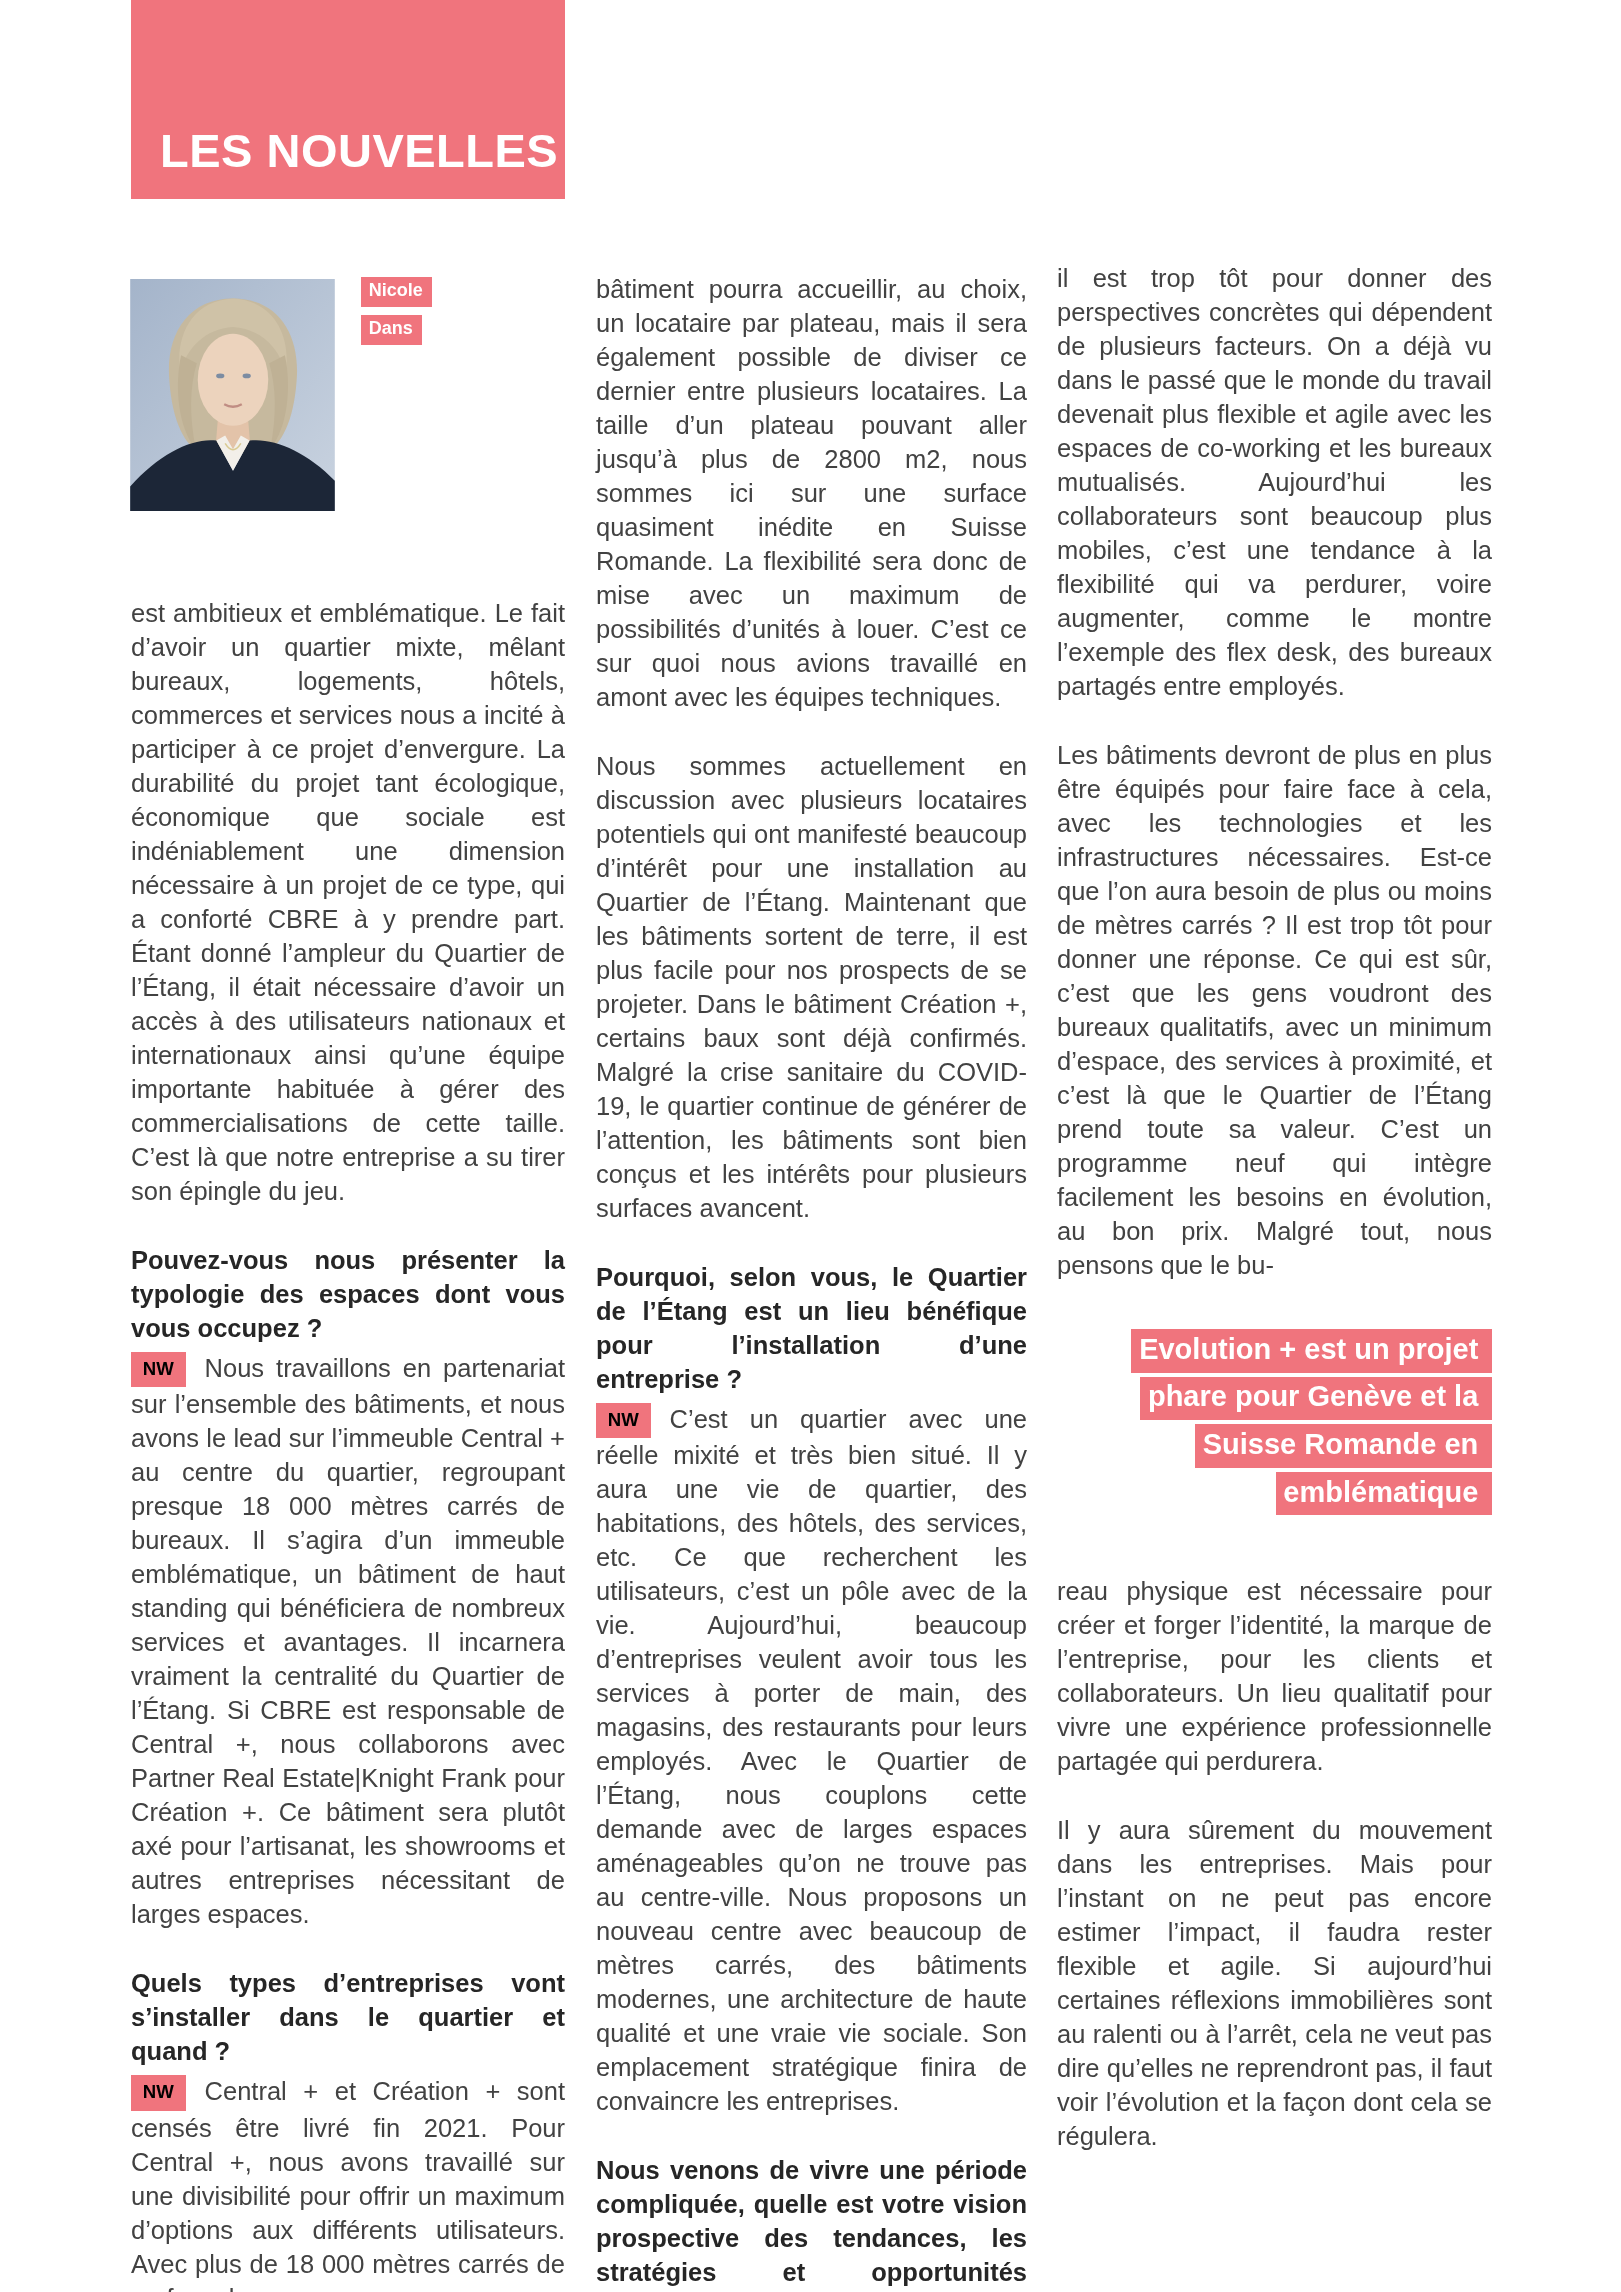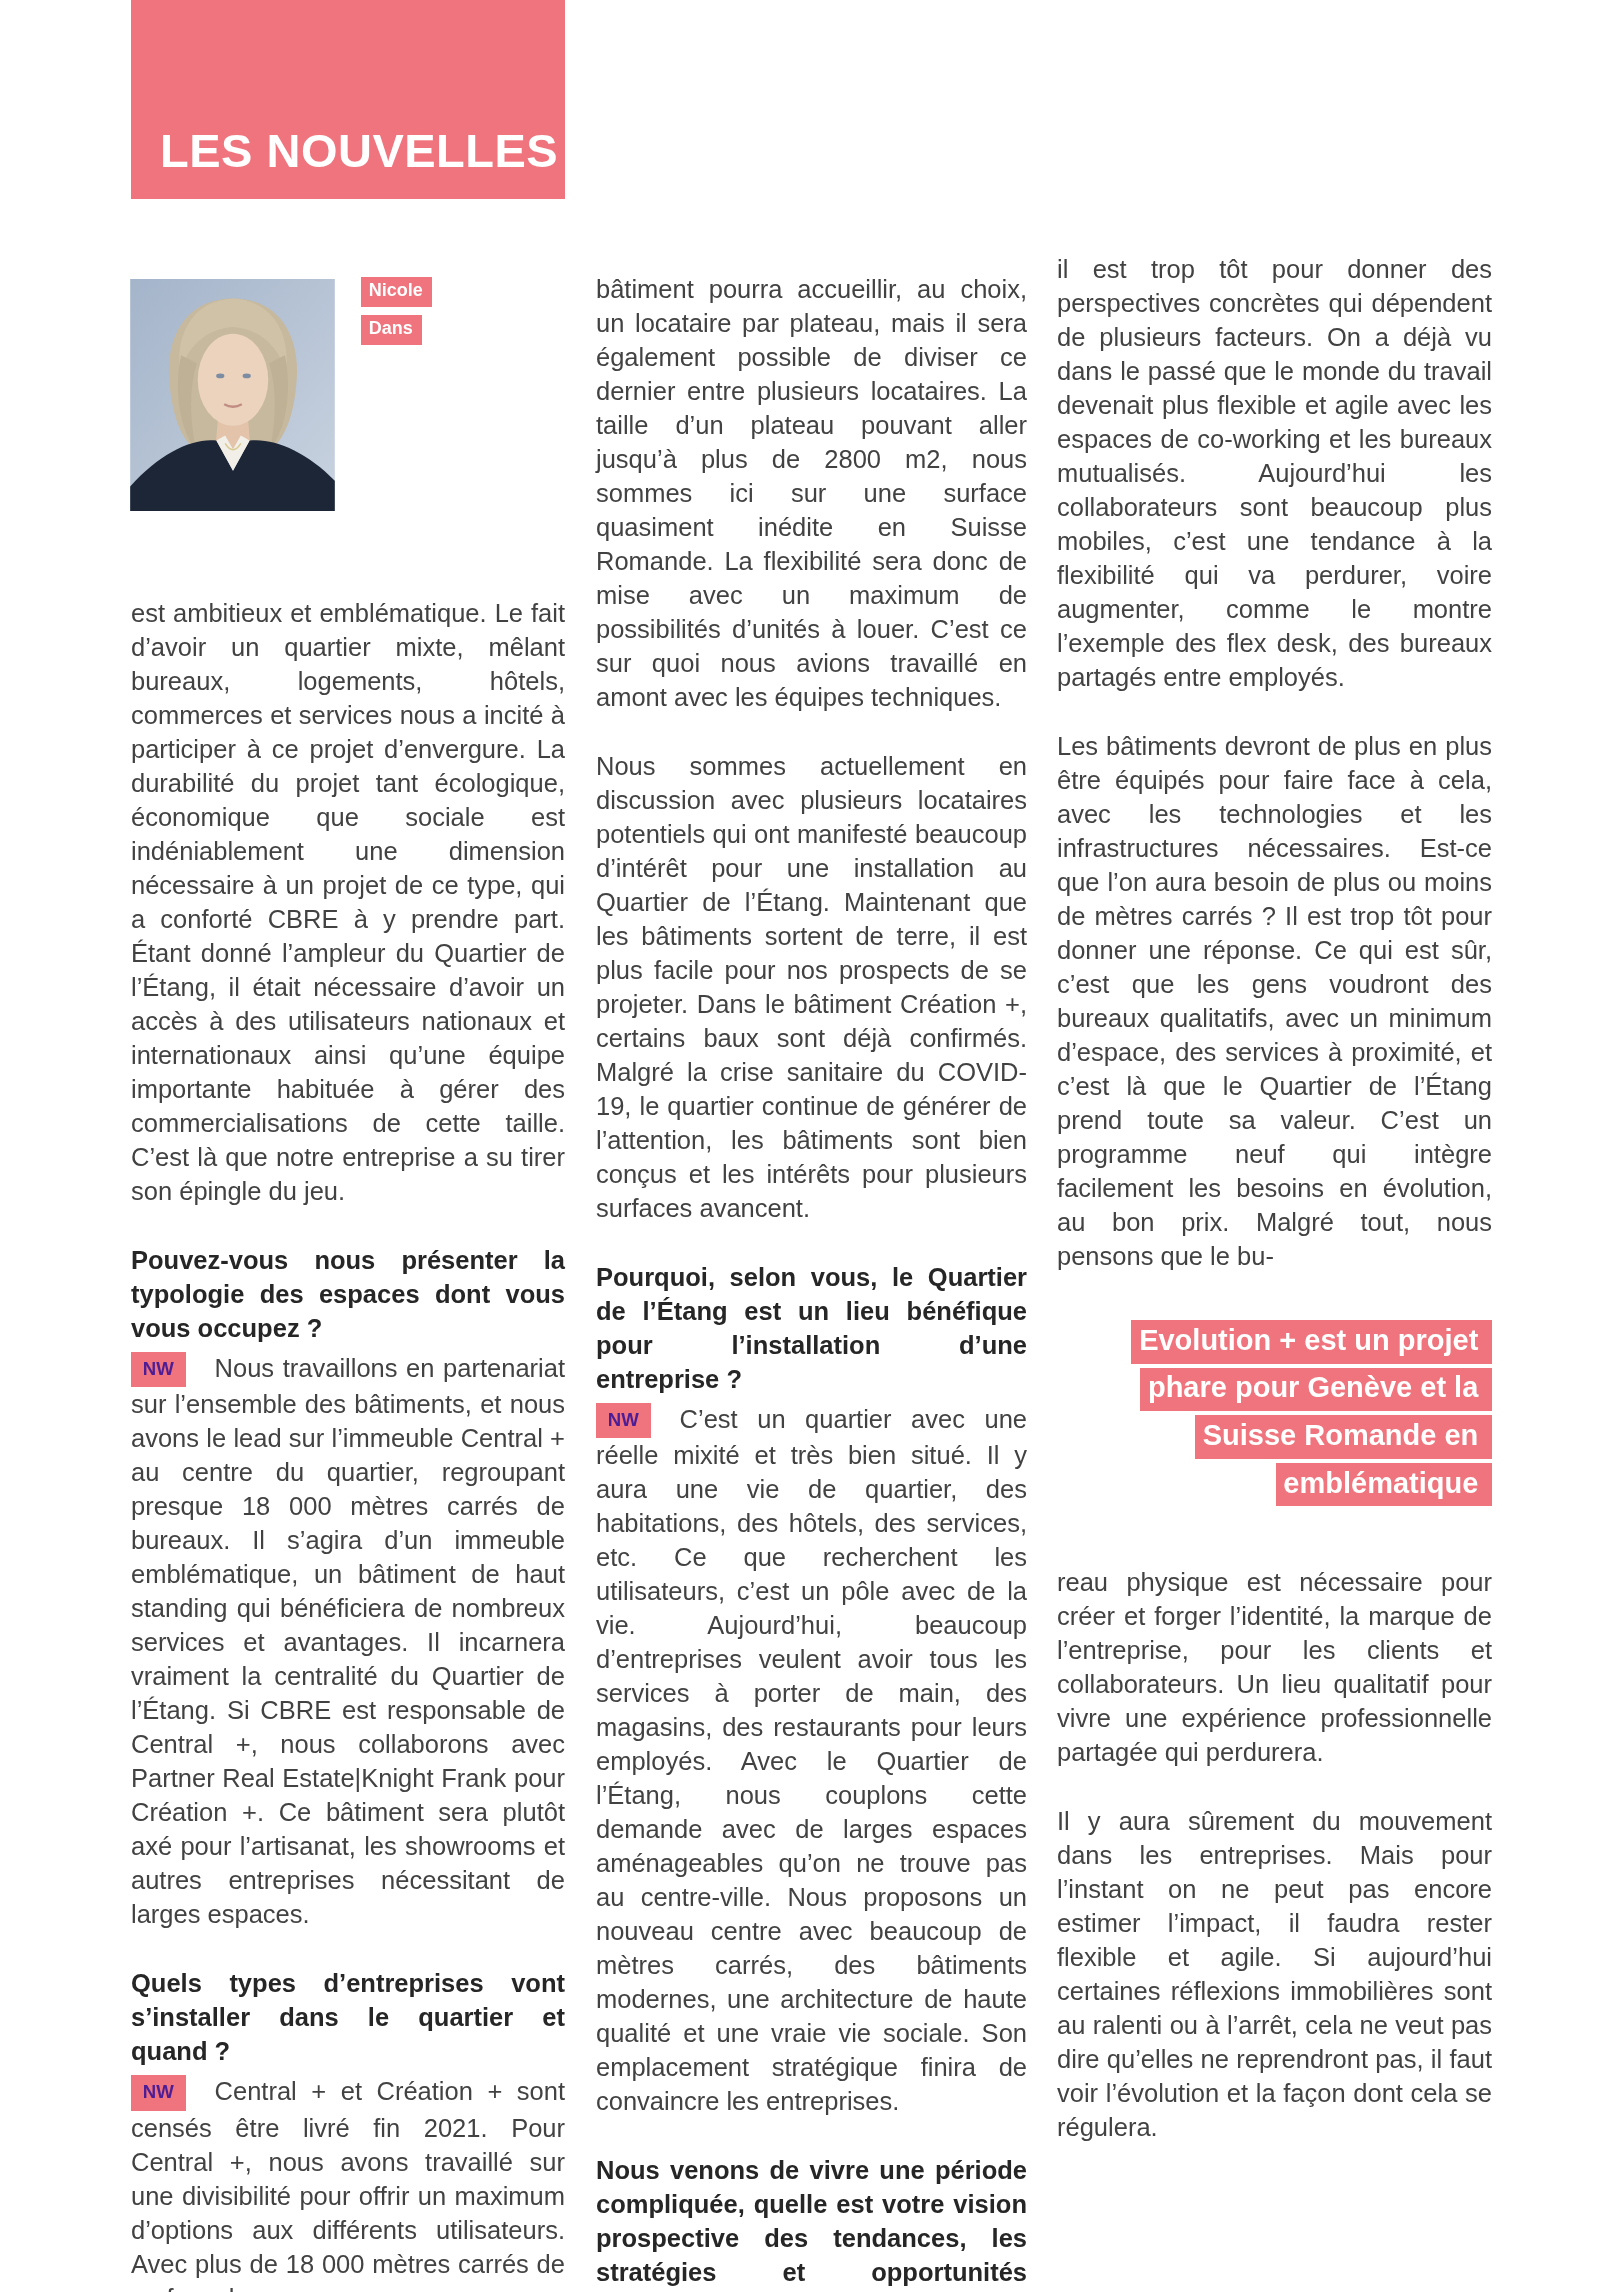--- a/index.html
+++ b/index.html
@@ -23,27 +23,27 @@
     padding:3.9px 8.8px 5.9px 7.8px;margin-bottom:8.8px;
   }
   .role-line{font-size:23.5px;line-height:44px;color:#3a3a3a;}
   .col{
     position:absolute;text-align:justify;
     font-size:25.5px;line-height:34px;color:#424242;
   }
   .col p{margin:0;}
   .col1{left:131px;top:596px;width:434px;}
   .col2{left:596px;top:272px;width:431px;}
-  .col3{left:1057px;top:252px;width:435px;}
+  .col3{left:1057px;top:261px;width:435px;}
   .para{margin-bottom:35px !important;}
   .q{font-weight:700;color:#262626;margin-bottom:5.9px !important;}
   .nw-badge{
-    display:inline-block;background:#F0747D;color:#4c1d95;
+    display:inline-block;background:#F0747D;color:#000000;
     font-weight:700;font-size:18.6px;line-height:1;
-    padding:7.8px 11.8px 8.8px;margin-right:29px;vertical-align:2px;
+    padding:7.8px 11.8px 8.8px;margin-right:19px;vertical-align:2px;
   }
   .quote{margin:47px 0 55px;text-align:right;}
   .quote-line{display:block;}
   .quote-line span{
     display:inline-block;background:#F0747D;color:#ffffff;
     font-size:29px;font-weight:600;line-height:1;
     padding:5.9px 13.7px 8.8px 7.8px;margin-bottom:3.9px;
   }
 </style>
 </head>

